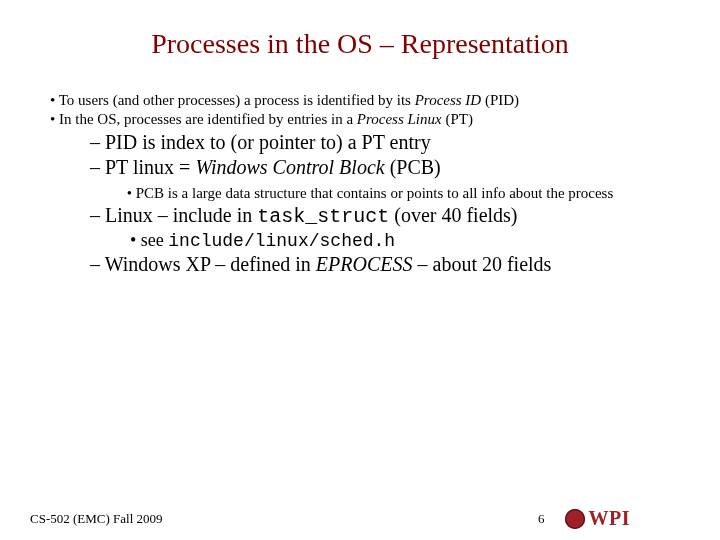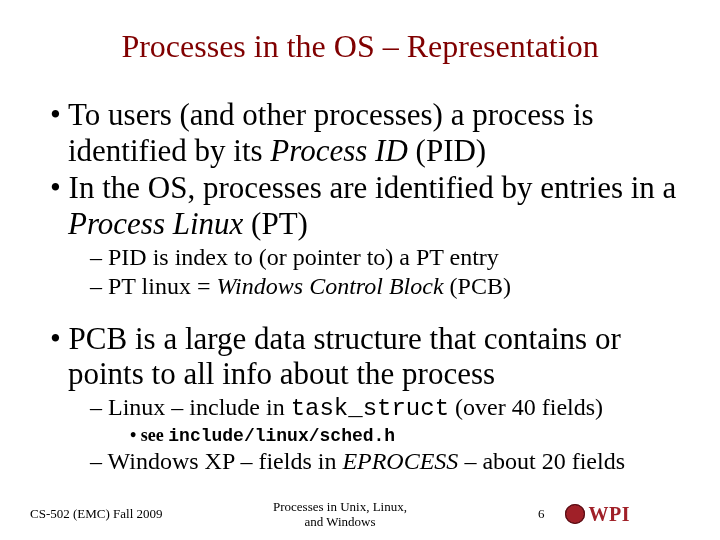--- a/index.html
+++ b/index.html
@@ -7,51 +7,50 @@
     width: 720px;
     height: 540px;
     background: #fff;
     font-family: "Times New Roman", Times, serif;
     color: #000;
     position: relative;
     padding: 28px 30px 60px 30px;
   }
   .title {
     text-align: center;
-    font-size: 32px;
+    font-size: 28px;
     color: #800000;
     margin-bottom: 32px;
     font-weight: normal;
   }
   .bullet-1 {
-    font-size: 31px;
+    font-size: 15px;
     margin-left: 20px;
     text-indent: -18px;
     padding-left: 18px;
     line-height: 1.15;
     margin-bottom: 2px;
   }
   .bullet-1::before { content: "• "; }
   .bullet-2 {
-    font-size: 24px;
+    font-size: 20px;
     margin-left: 60px;
     text-indent: -16px;
     padding-left: 16px;
     line-height: 1.15;
     margin-bottom: 2px;
   }
   .bullet-2::before { content: "– "; }
   .bullet-3 {
     font-size: 18px;
     margin-left: 100px;
     text-indent: -14px;
     padding-left: 14px;
     line-height: 1.15;
     margin-bottom: 2px;
-    font-weight: bold;
   }
   .bullet-3::before { content: "• "; }
   .em { font-style: italic; }
   .code { font-family: "Courier New", Courier, monospace; }
   .footer {
     position: absolute;
     bottom: 10px;
     left: 0;
     width: 660px;
     padding: 0 30px;
@@ -69,21 +68,21 @@
     background: radial-gradient(circle at 50% 50%, #a02028 0 60%, #7a1820 61% 100%);
     box-shadow: inset 0 0 0 1px #5c0f16;
   }
   .wpi {
     font-family: "Times New Roman", serif;
     font-weight: bold;
     font-size: 20px;
     color: #a02028;
     letter-spacing: 0.5px;
   }
-  .sp-top { margin-top: 20px; }
+  .sp-top { margin-top: 6px; text-align: center; }
 </style>
 </head>
 <body>
 
 <h1 class="title">Processes in the OS – Representation</h1>
 
 <div class="bullet-1">
   <span>To users (and other processes) a process is identified by its </span><span class="em">Process ID</span><span> (PID)</span>
 </div>
 
@@ -105,29 +104,25 @@
 
 <div class="bullet-2">
   <span>Linux – include in </span><span class="code">task_struct</span><span> (over 40 fields)</span>
 </div>
 
 <div class="bullet-3">
   <span>see </span><span class="code">include/linux/sched.h</span>
 </div>
 
 <div class="bullet-2">
-  <span>Windows XP – fields in </span><span class="em">EPROCESS</span><span> – about 20 fields</span>
+  <span>Windows XP – defined in </span><span class="em">EPROCESS</span><span> – about 20 fields</span>
 </div>
 
 <div class="footer">
   <div class="footer-left">CS-502 (EMC) Fall 2009</div>
-  <div class="footer-center">
-    <span>Processes in Unix, Linux,</span><br>
-    <span>and Windows</span>
-  </div>
   <div class="footer-pagegroup">
     <span>6</span>
     <span class="logo">
       <span class="seal"></span>
       <span class="wpi">WPI</span>
     </span>
   </div>
 </div>
 
 </body></html>

